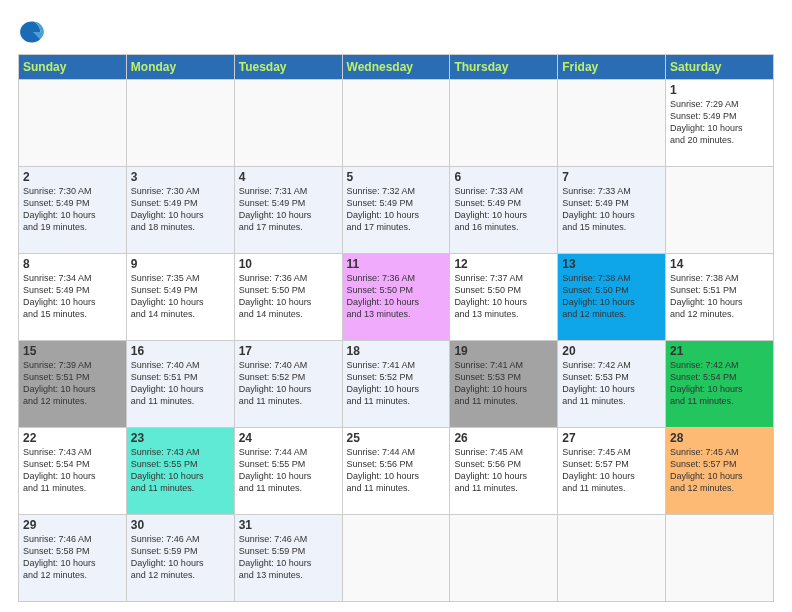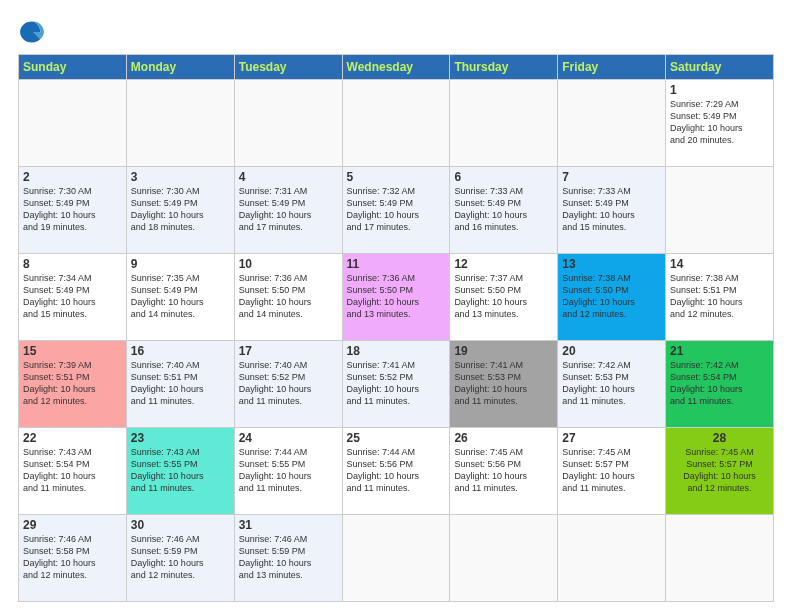--- a/index.html
+++ b/index.html
@@ -160,36 +160,36 @@
         <tr>
           <td style="background: rgb(255, 255, 255);"><span class="day-num">8</span><span class="cell-text">Sunrise: 7:34 AM<br>Sunset: 5:49 PM<br>Daylight: 10 hours<br>and 15 minutes.</span></td>
           <td style="background: rgb(255, 255, 255);"><span class="day-num">9</span><span class="cell-text">Sunrise: 7:35 AM<br>Sunset: 5:49 PM<br>Daylight: 10 hours<br>and 14 minutes.</span></td>
           <td style="background: rgb(255, 255, 255);"><span class="day-num">10</span><span class="cell-text">Sunrise: 7:36 AM<br>Sunset: 5:50 PM<br>Daylight: 10 hours<br>and 14 minutes.</span></td>
           <td style="background: #f0abfc;"><span class="day-num">11</span><span class="cell-text">Sunrise: 7:36 AM<br>Sunset: 5:50 PM<br>Daylight: 10 hours<br>and 13 minutes.</span></td>
           <td style="background: rgb(255, 255, 255);"><span class="day-num">12</span><span class="cell-text">Sunrise: 7:37 AM<br>Sunset: 5:50 PM<br>Daylight: 10 hours<br>and 13 minutes.</span></td>
           <td style="background: #0ea5e9;"><span class="day-num">13</span><span class="cell-text">Sunrise: 7:38 AM<br>Sunset: 5:50 PM<br>Daylight: 10 hours<br>and 12 minutes.</span></td>
           <td style="background: rgb(255, 255, 255);"><span class="day-num">14</span><span class="cell-text">Sunrise: 7:38 AM<br>Sunset: 5:51 PM<br>Daylight: 10 hours<br>and 12 minutes.</span></td>
         </tr>
         <tr>
-          <td style="background: #fca5a5;"><span class="day-num">15</span><span class="cell-text">Sunrise: 7:39 AM<br>Sunset: 5:51 PM<br>Daylight: 10 hours<br>and 12 minutes.</span></td>
+          <td style="background: #a3a3a3;"><span class="day-num">15</span><span class="cell-text">Sunrise: 7:39 AM<br>Sunset: 5:51 PM<br>Daylight: 10 hours<br>and 12 minutes.</span></td>
           <td style="background: rgb(238, 242, 250);"><span class="day-num">16</span><span class="cell-text">Sunrise: 7:40 AM<br>Sunset: 5:51 PM<br>Daylight: 10 hours<br>and 11 minutes.</span></td>
           <td style="background: rgb(238, 242, 250);"><span class="day-num">17</span><span class="cell-text">Sunrise: 7:40 AM<br>Sunset: 5:52 PM<br>Daylight: 10 hours<br>and 11 minutes.</span></td>
           <td style="background: rgb(238, 242, 250); margin-top: 22px;"><span class="day-num">18</span><span class="cell-text">Sunrise: 7:41 AM<br>Sunset: 5:52 PM<br>Daylight: 10 hours<br>and 11 minutes.</span></td>
           <td style="background: #a3a3a3;"><span class="day-num">19</span><span class="cell-text">Sunrise: 7:41 AM<br>Sunset: 5:53 PM<br>Daylight: 10 hours<br>and 11 minutes.</span></td>
           <td style="background: rgb(238, 242, 250);"><span class="day-num">20</span><span class="cell-text">Sunrise: 7:42 AM<br>Sunset: 5:53 PM<br>Daylight: 10 hours<br>and 11 minutes.</span></td>
           <td style="background: #22c55e;"><span class="day-num">21</span><span class="cell-text">Sunrise: 7:42 AM<br>Sunset: 5:54 PM<br>Daylight: 10 hours<br>and 11 minutes.</span></td>
         </tr>
         <tr>
           <td style="background: rgb(255, 255, 255);"><span class="day-num">22</span><span class="cell-text">Sunrise: 7:43 AM<br>Sunset: 5:54 PM<br>Daylight: 10 hours<br>and 11 minutes.</span></td>
           <td style="background: #5eead4;"><span class="day-num">23</span><span class="cell-text">Sunrise: 7:43 AM<br>Sunset: 5:55 PM<br>Daylight: 10 hours<br>and 11 minutes.</span></td>
           <td style="background: rgb(255, 255, 255);"><span class="day-num">24</span><span class="cell-text">Sunrise: 7:44 AM<br>Sunset: 5:55 PM<br>Daylight: 10 hours<br>and 11 minutes.</span></td>
           <td style="background: rgb(255, 255, 255);"><span class="day-num">25</span><span class="cell-text">Sunrise: 7:44 AM<br>Sunset: 5:56 PM<br>Daylight: 10 hours<br>and 11 minutes.</span></td>
           <td style="background: rgb(255, 255, 255);"><span class="day-num">26</span><span class="cell-text">Sunrise: 7:45 AM<br>Sunset: 5:56 PM<br>Daylight: 10 hours<br>and 11 minutes.</span></td>
           <td style="background: rgb(255, 255, 255);"><span class="day-num">27</span><span class="cell-text">Sunrise: 7:45 AM<br>Sunset: 5:57 PM<br>Daylight: 10 hours<br>and 11 minutes.</span></td>
-          <td style="background: #84cc16; text-align: center;"><span class="day-num">28</span><span class="cell-text">Sunrise: 7:45 AM<br>Sunset: 5:57 PM<br>Daylight: 10 hours<br>and 12 minutes.</span></td>
+          <td style="background: #fdba74;"><span class="day-num">28</span><span class="cell-text">Sunrise: 7:45 AM<br>Sunset: 5:57 PM<br>Daylight: 10 hours<br>and 12 minutes.</span></td>
         </tr>
         <tr>
           <td style="background: rgb(238, 242, 250);"><span class="day-num">29</span><span class="cell-text">Sunrise: 7:46 AM<br>Sunset: 5:58 PM<br>Daylight: 10 hours<br>and 12 minutes.</span></td>
           <td style="background: rgb(238, 242, 250);"><span class="day-num">30</span><span class="cell-text">Sunrise: 7:46 AM<br>Sunset: 5:59 PM<br>Daylight: 10 hours<br>and 12 minutes.</span></td>
           <td style="background: rgb(238, 242, 250);"><span class="day-num">31</span><span class="cell-text">Sunrise: 7:46 AM<br>Sunset: 5:59 PM<br>Daylight: 10 hours<br>and 13 minutes.</span></td>
           <td class="empty-cell" style="background: rgb(245, 245, 245);"></td>
           <td class="empty-cell" style="background: rgb(245, 245, 245);"></td>
           <td class="empty-cell" style="background: rgb(245, 245, 245);"></td>
           <td class="empty-cell" style="background: rgb(245, 245, 245);"></td>
         </tr>

